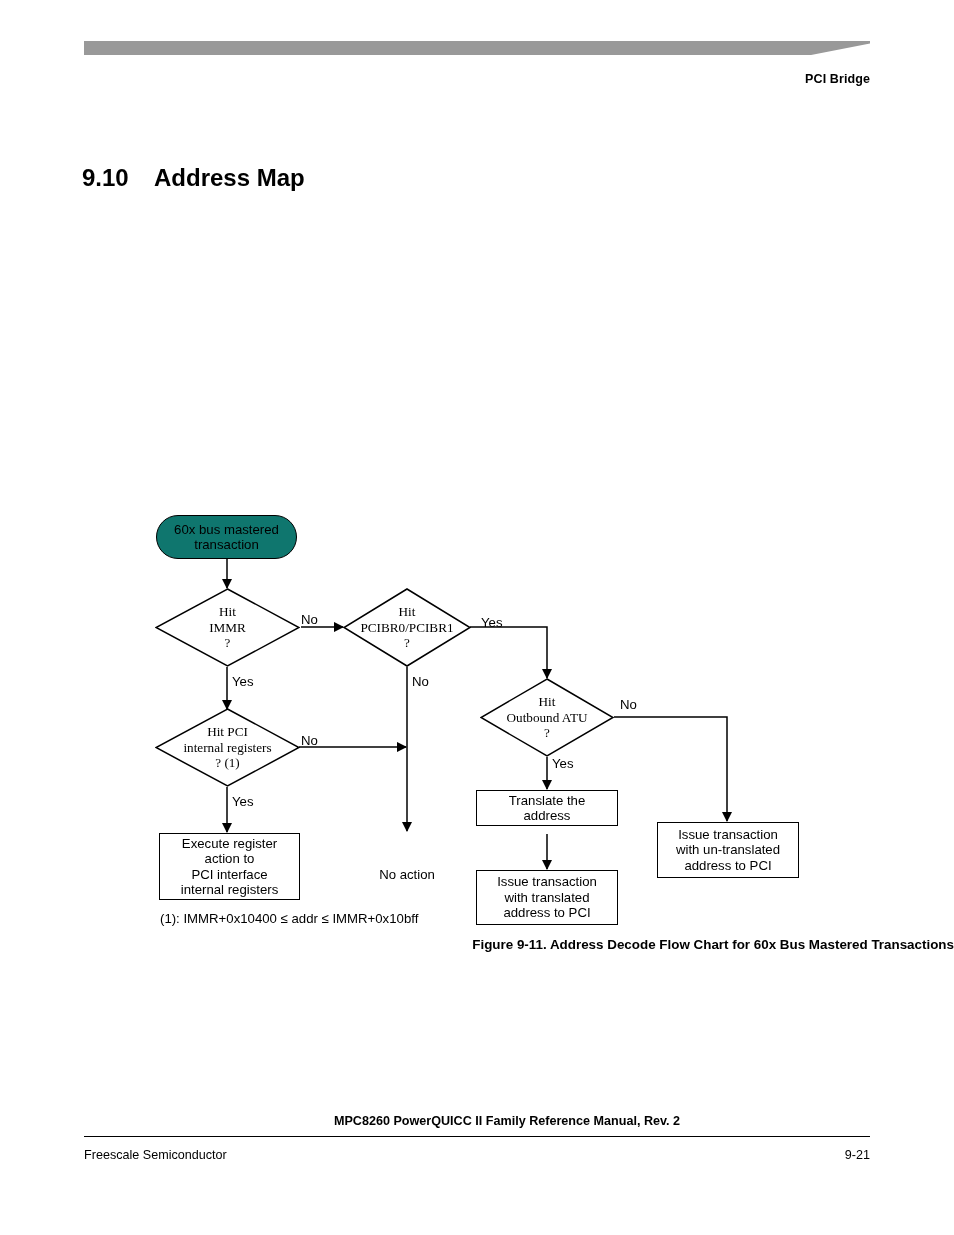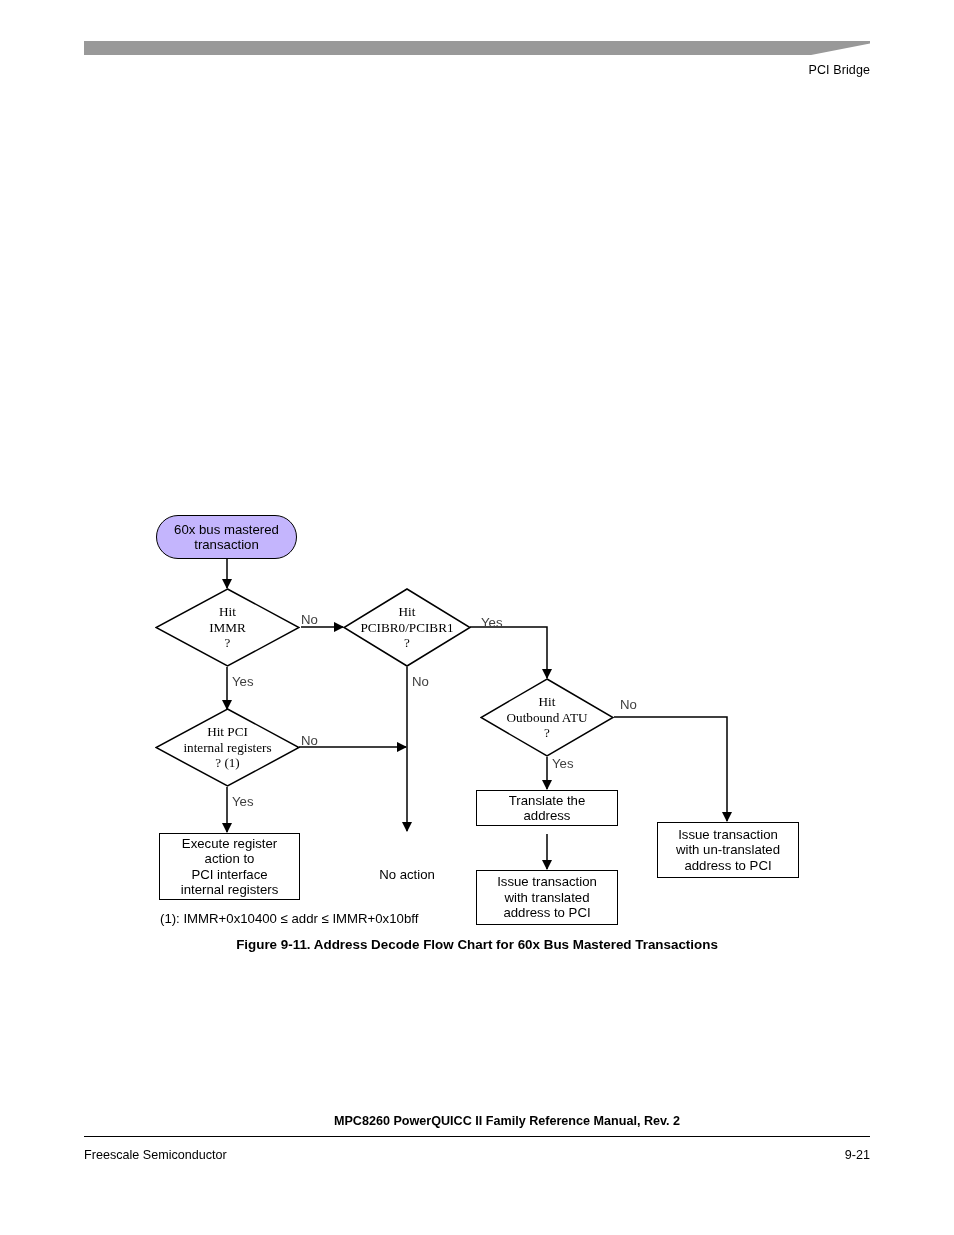--- a/index.html
+++ b/index.html
@@ -30,23 +30,23 @@
   #header-bar {
     width: 100%;
     height: 100%;
     background: #999999;
     -webkit-clip-path: polygon(0 0, 100% 0, 100% 18%, 92.5% 100%, 0 100%);
     clip-path: polygon(0 0, 100% 0, 100% 18%, 92.5% 100%, 0 100%);
   }
   #header-title {
     position: absolute;
     right: 84px;
-    top: 63px;
+    top: 72px;
     font-size: 12.5px;
-    font-weight: normal;
+    font-weight: bold;
     letter-spacing: 0.1px;
     text-align: right;
     white-space: nowrap;
   }
 
   
   #section-heading {
     position: absolute;
     left: 82px;
     top: 164px;
@@ -85,21 +85,21 @@
     text-align: center;
     font-size: 13.2px;
     line-height: 15.5px;
     color: #000000;
   }
 
   
   .terminal {
     border: 1.3px solid #000000;
     border-radius: 22px;
-    background: #c4b5fd;
+    background: #0f766e;
   }
 
   
   .process {
     border: 1.3px solid #000000;
     background: #ffffff;
   }
 
   
   .plain {
@@ -122,37 +122,37 @@
   .decision .decision-label {
     position: relative;
     z-index: 2;
     width: 118%;
   }
 
   .edge-label {
     position: absolute;
     font-size: 13.2px;
     line-height: 15px;
-    color: #404040;
+    color: #000000;
     white-space: nowrap;
   }
 
   #footnote {
     position: absolute;
     left: 160px;
     top: 911px;
     font-size: 13.2px;
     white-space: nowrap;
   }
   #figure-caption {
     position: absolute;
     left: 0;
     top: 937px;
     width: 954px;
-    text-align: center;
+    text-align: right;
     font-size: 13.4px;
     font-weight: bold;
   }
 
   
   #footer-manual {
     position: absolute;
     left: 0;
     top: 1114px;
     width: 954px;
@@ -185,20 +185,23 @@
 </head>
 <body>
 
 <div id="page">
 
   <div id="header-bar-wrap">
     <div id="header-bar"></div>
   </div>
   <div id="header-title">PCI Bridge</div>
 
+  <div id="section-heading">
+    <span id="section-number">9.10</span><span>Address Map</span>
+  </div>
 
   <div id="figure">
 
     <svg id="connectors" viewBox="0 0 954 1000" xmlns="http://www.w3.org/2000/svg">
       <defs>
         <marker id="arrow" viewBox="0 0 10 10" refX="9" refY="5" markerWidth="7" markerHeight="7" orient="auto-start-reverse">
           <path d="M 0 0 L 10 5 L 0 10 z" fill="#000000"></path>
         </marker>
       </defs>
       <g stroke="#000000" stroke-width="1.5" fill="none">

